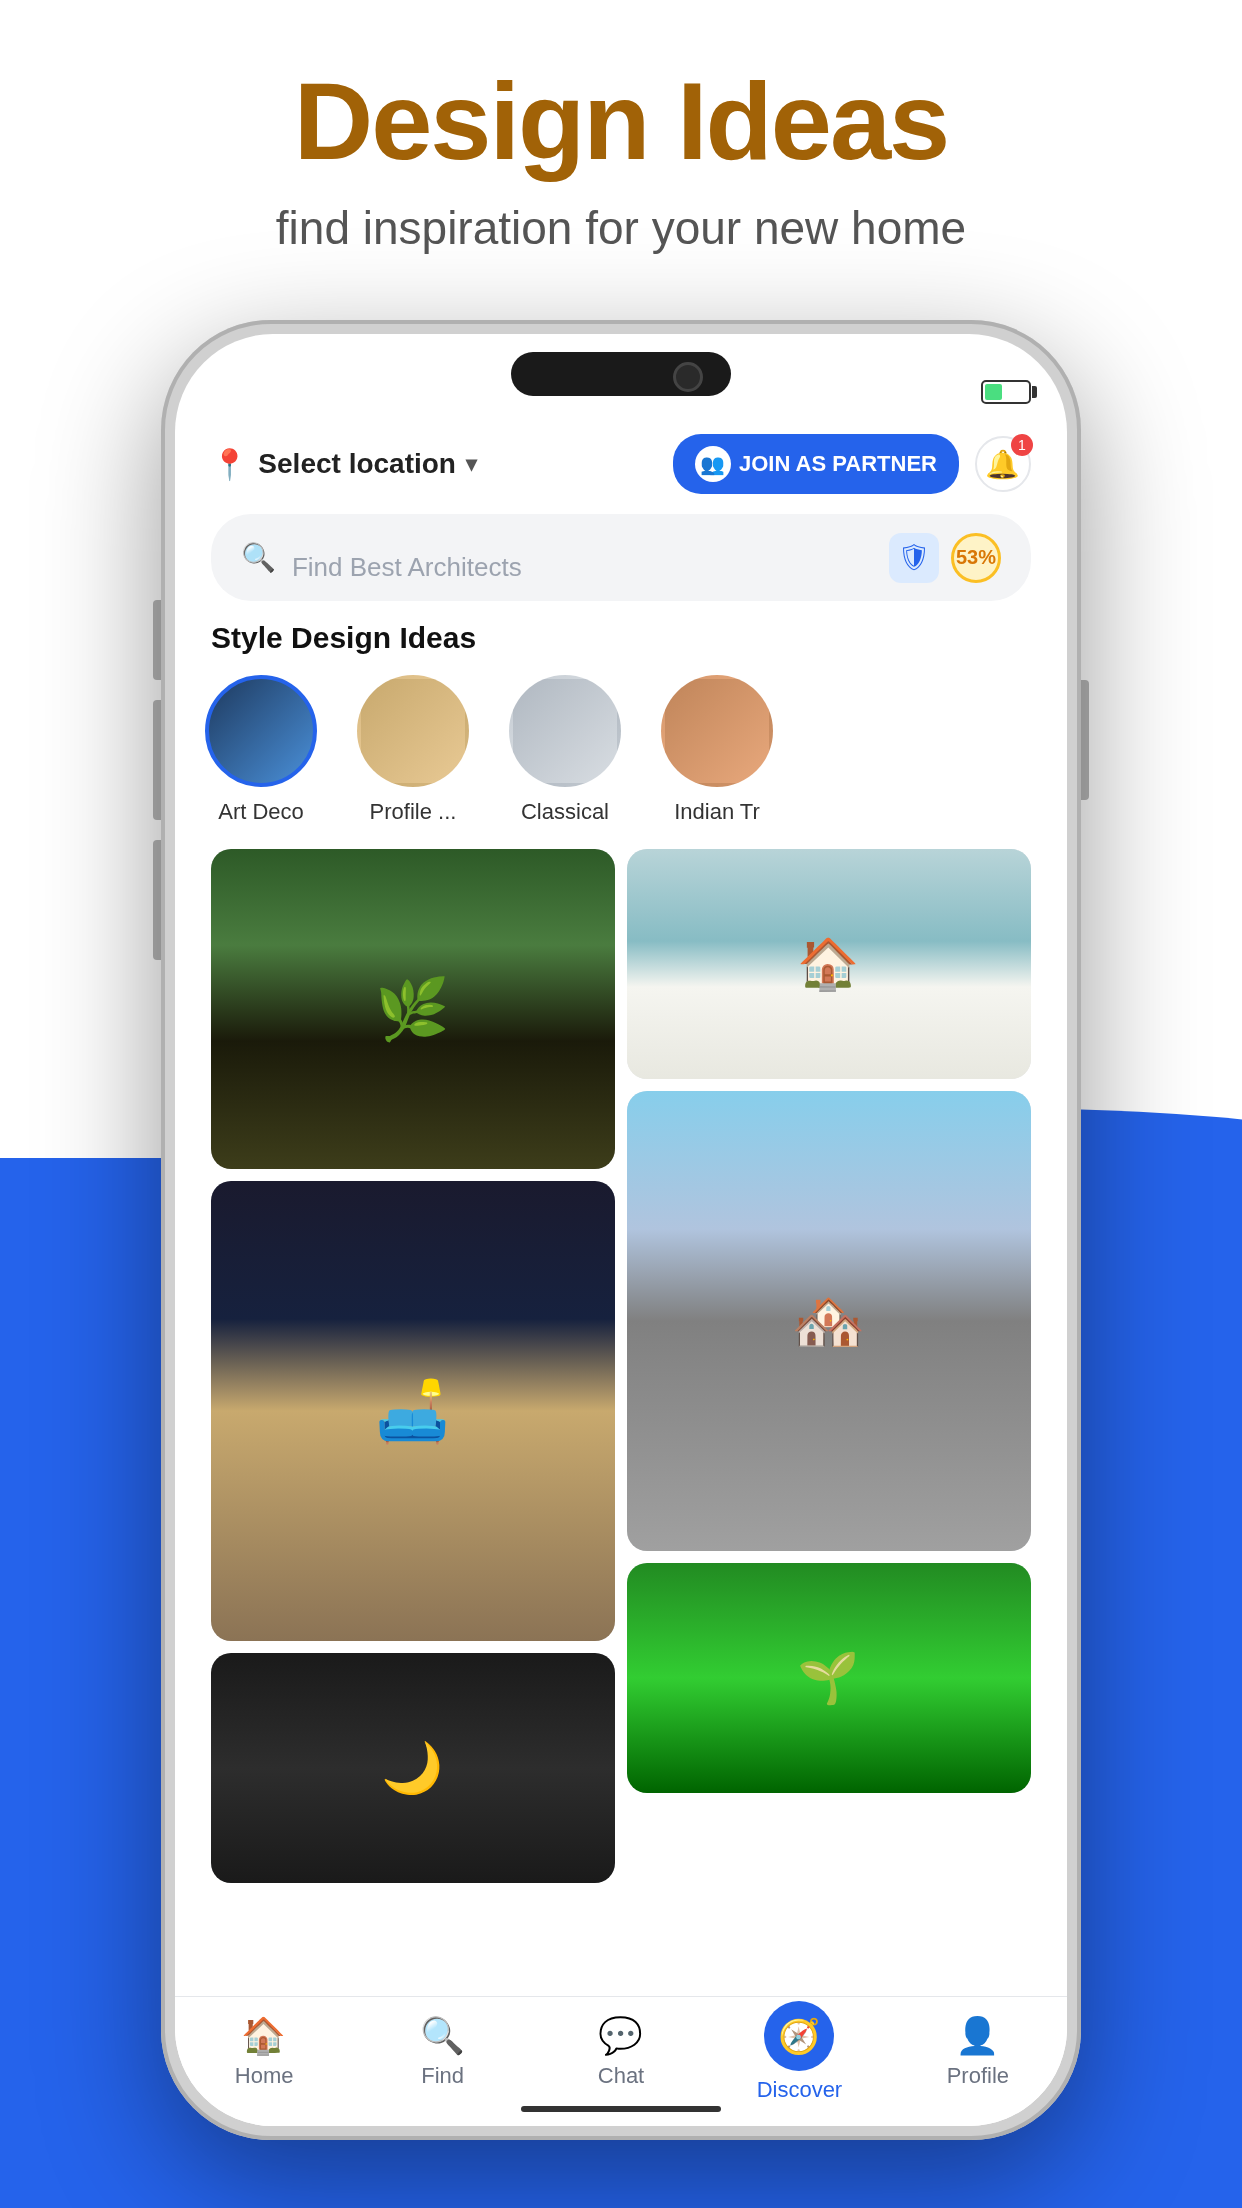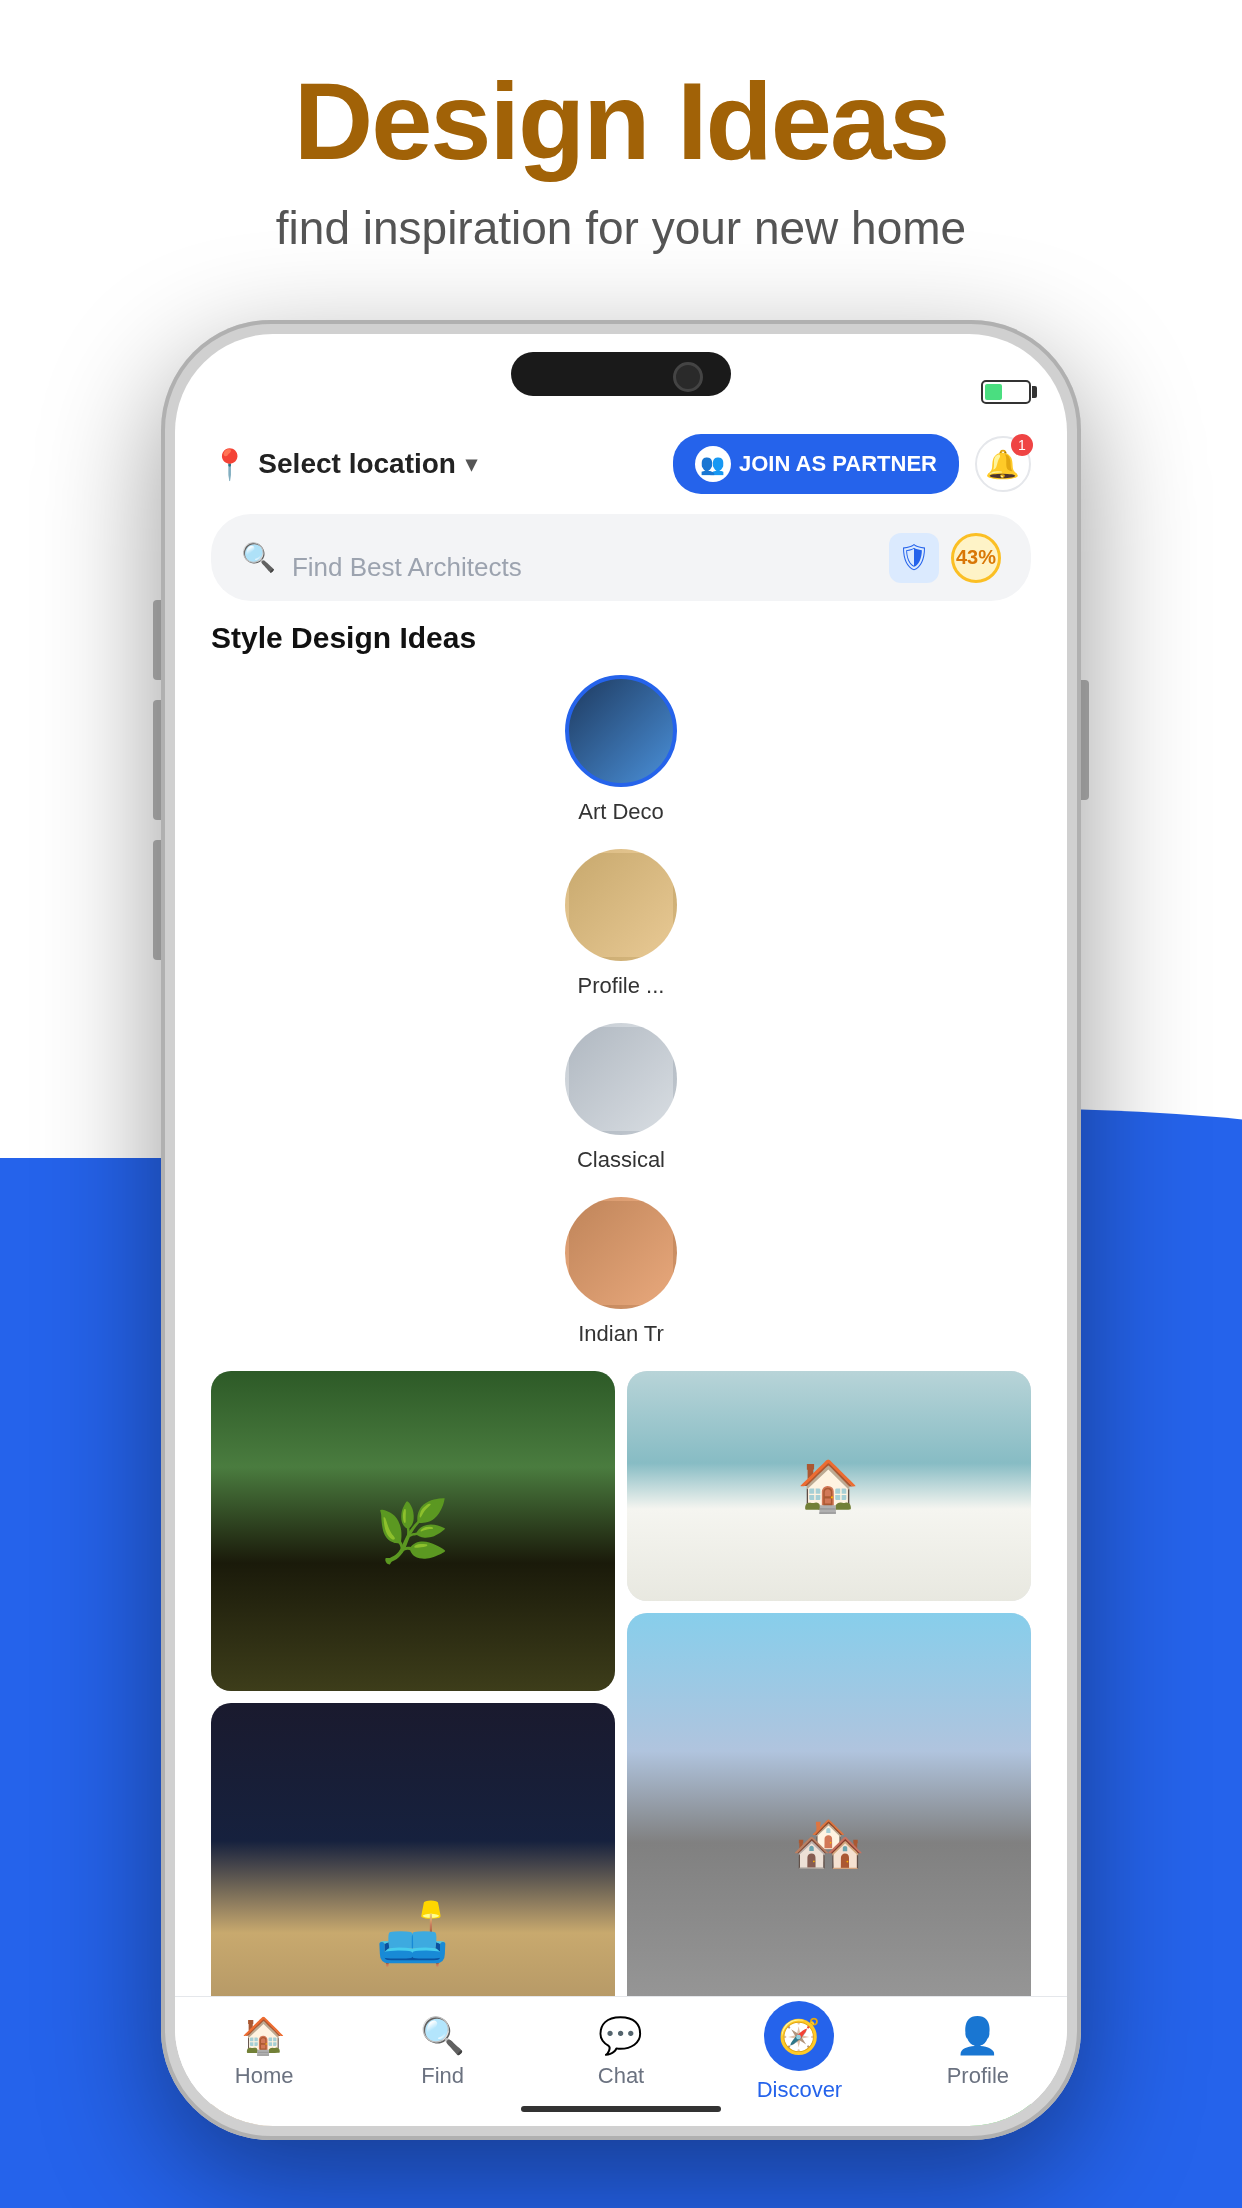--- a/index.html
+++ b/index.html
@@ -243,24 +243,23 @@
     .section-title {
       padding: 0 36px 20px;
       font-size: 30px;
       font-weight: 700;
       color: #111;
     }
 
     
     .style-circles {
       display: flex;
-      gap: 24px;
-      padding: 0 20px 24px;
+      gap: 40px;
+      padding: 0 30px 24px;
       overflow: hidden;
-      flex-direction: column;
     }
     .style-circle-item {
       display: flex;
       flex-direction: column;
       align-items: center;
       gap: 12px;
       flex-shrink: 0;
     }
     .style-circle {
       width: 112px; height: 112px;
@@ -512,21 +511,21 @@
               <div class="notif-badge">1</div>
             </div>
           </div>
         </div>
 
         <div class="search-bar">
           <div class="search-icon-wrap">🔍</div>
           <span class="search-input-text">Find Best Architects</span>
           <div class="search-badges">
             <div class="badge-shield">🛡</div>
-            <div class="badge-cert">43%</div>
+            <div class="badge-cert">53%</div>
           </div>
         </div>
 
         <div class="section-title">Style Design Ideas</div>
 
         <div class="style-circles">
           <div class="style-circle-item">
             <div class="style-circle active style-circle-bg-1"></div>
             <span class="style-label">Art Deco</span>
           </div>

